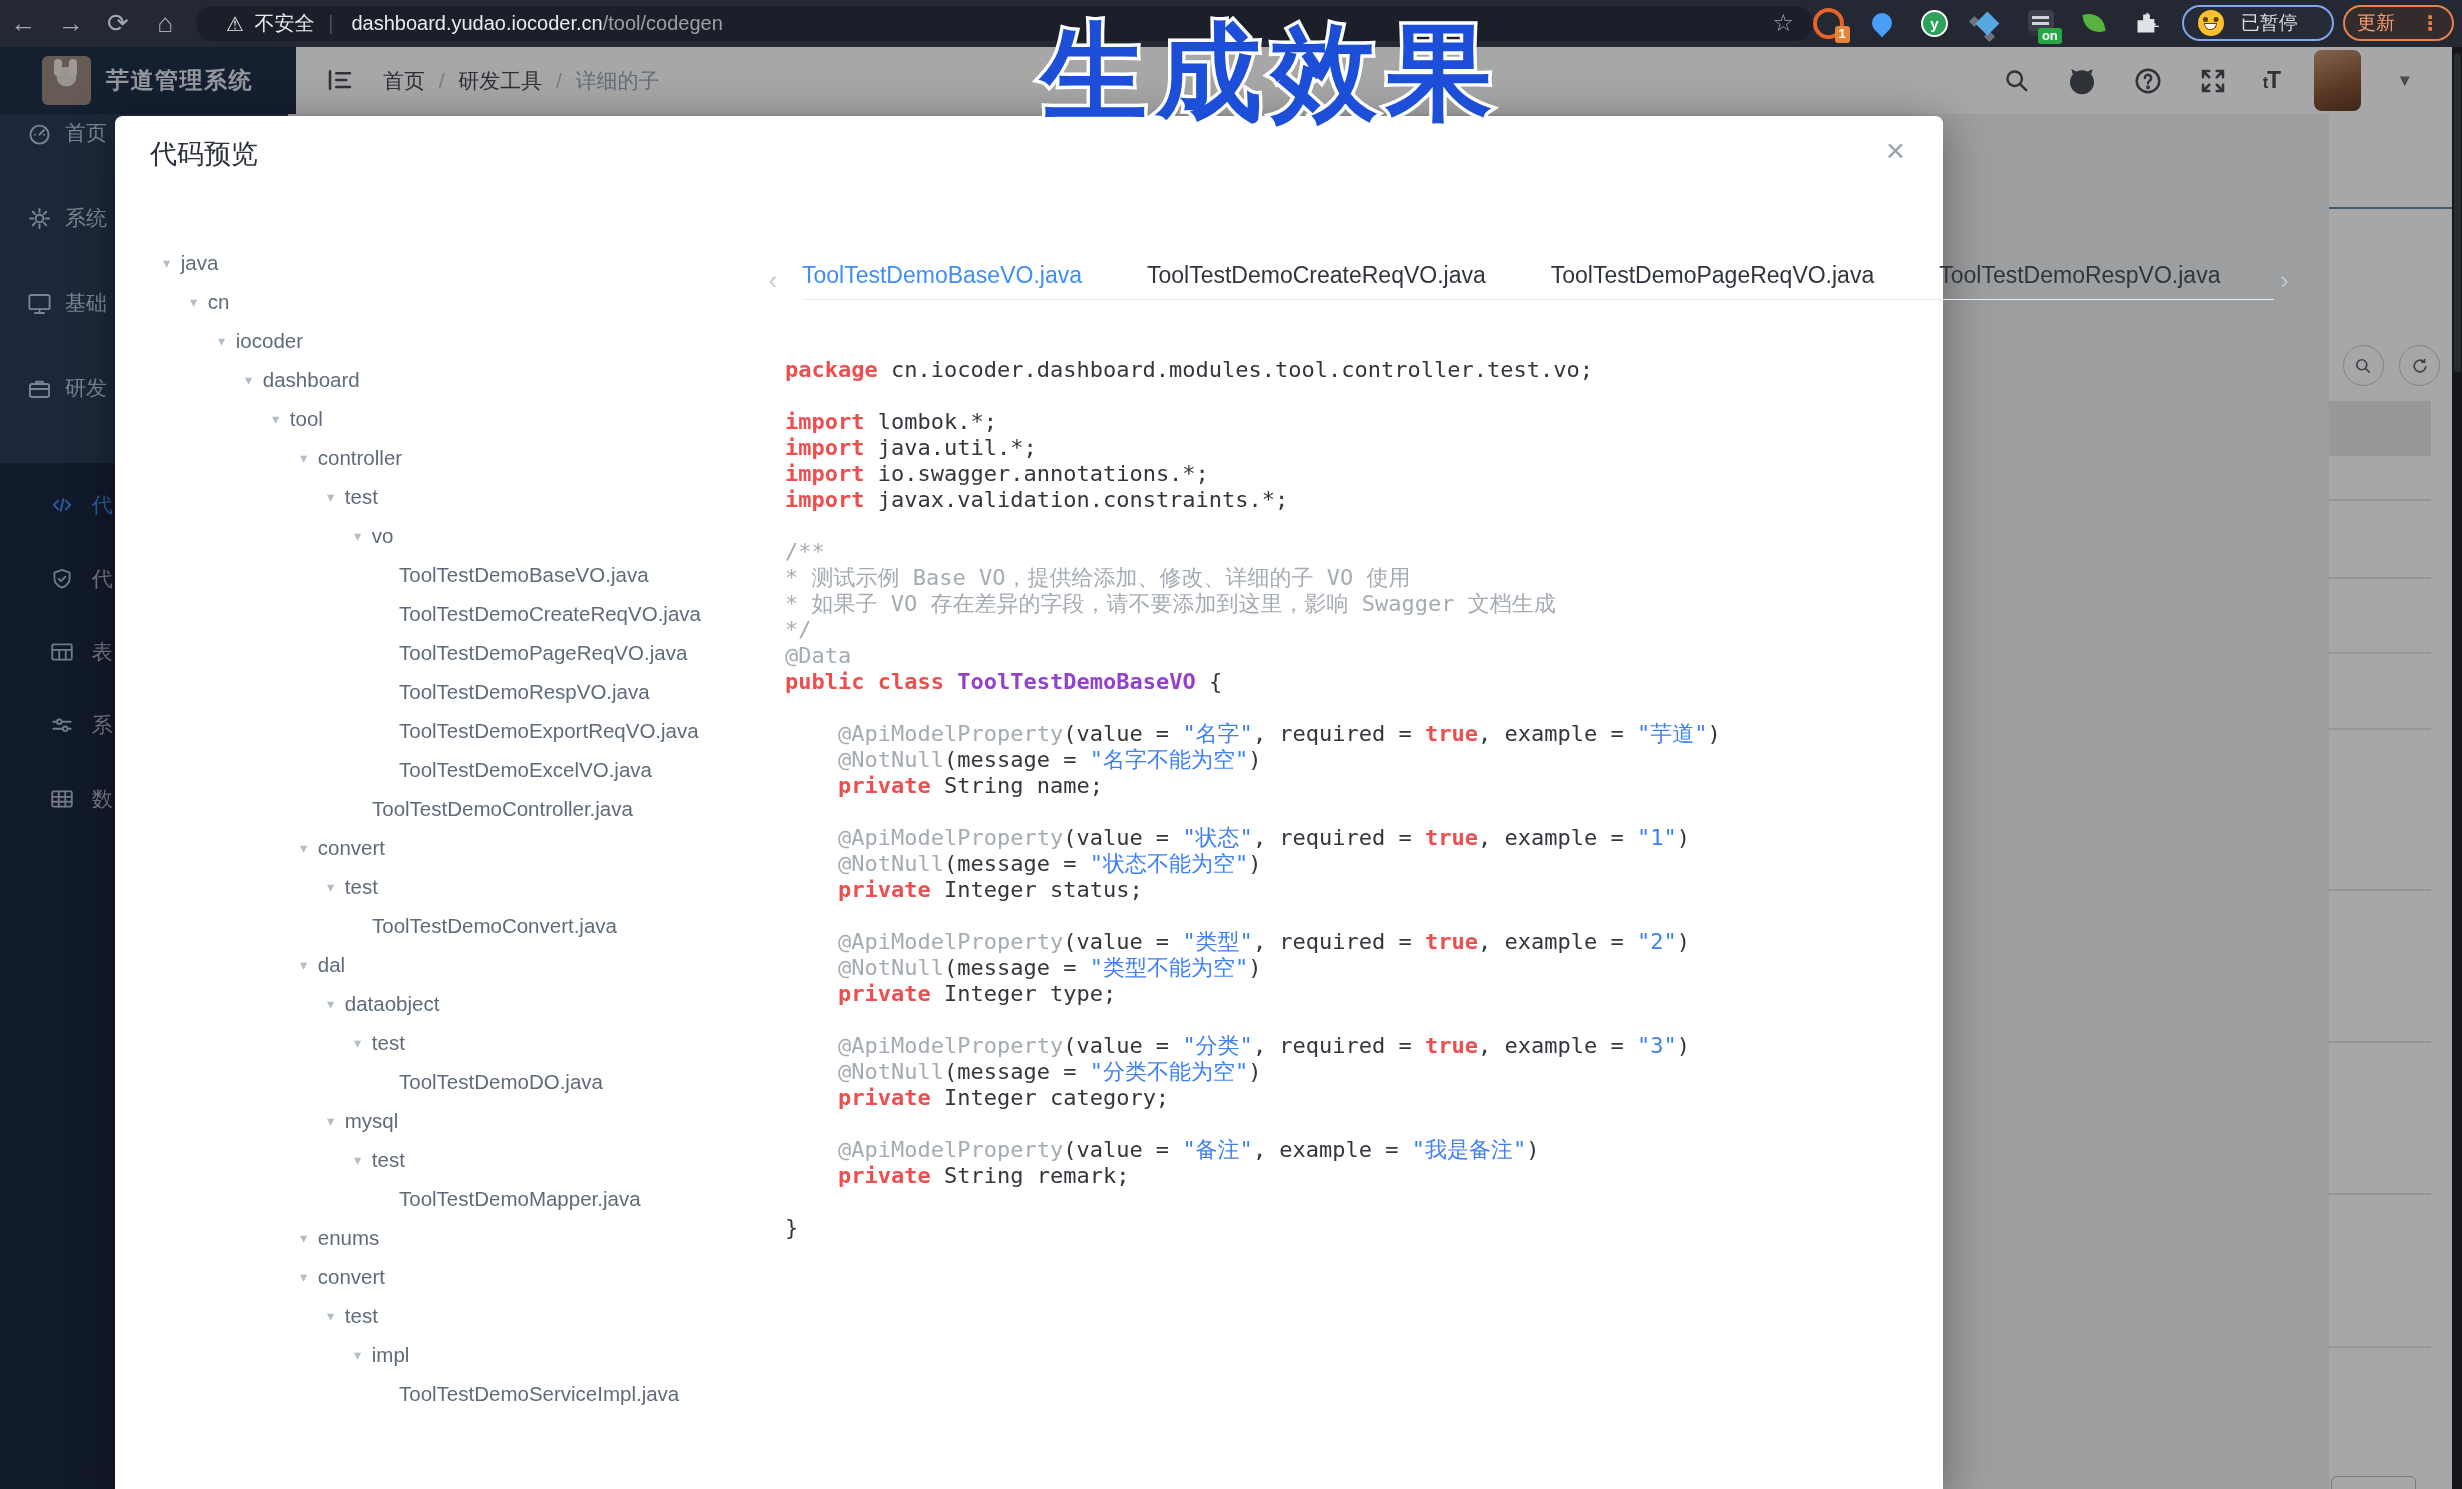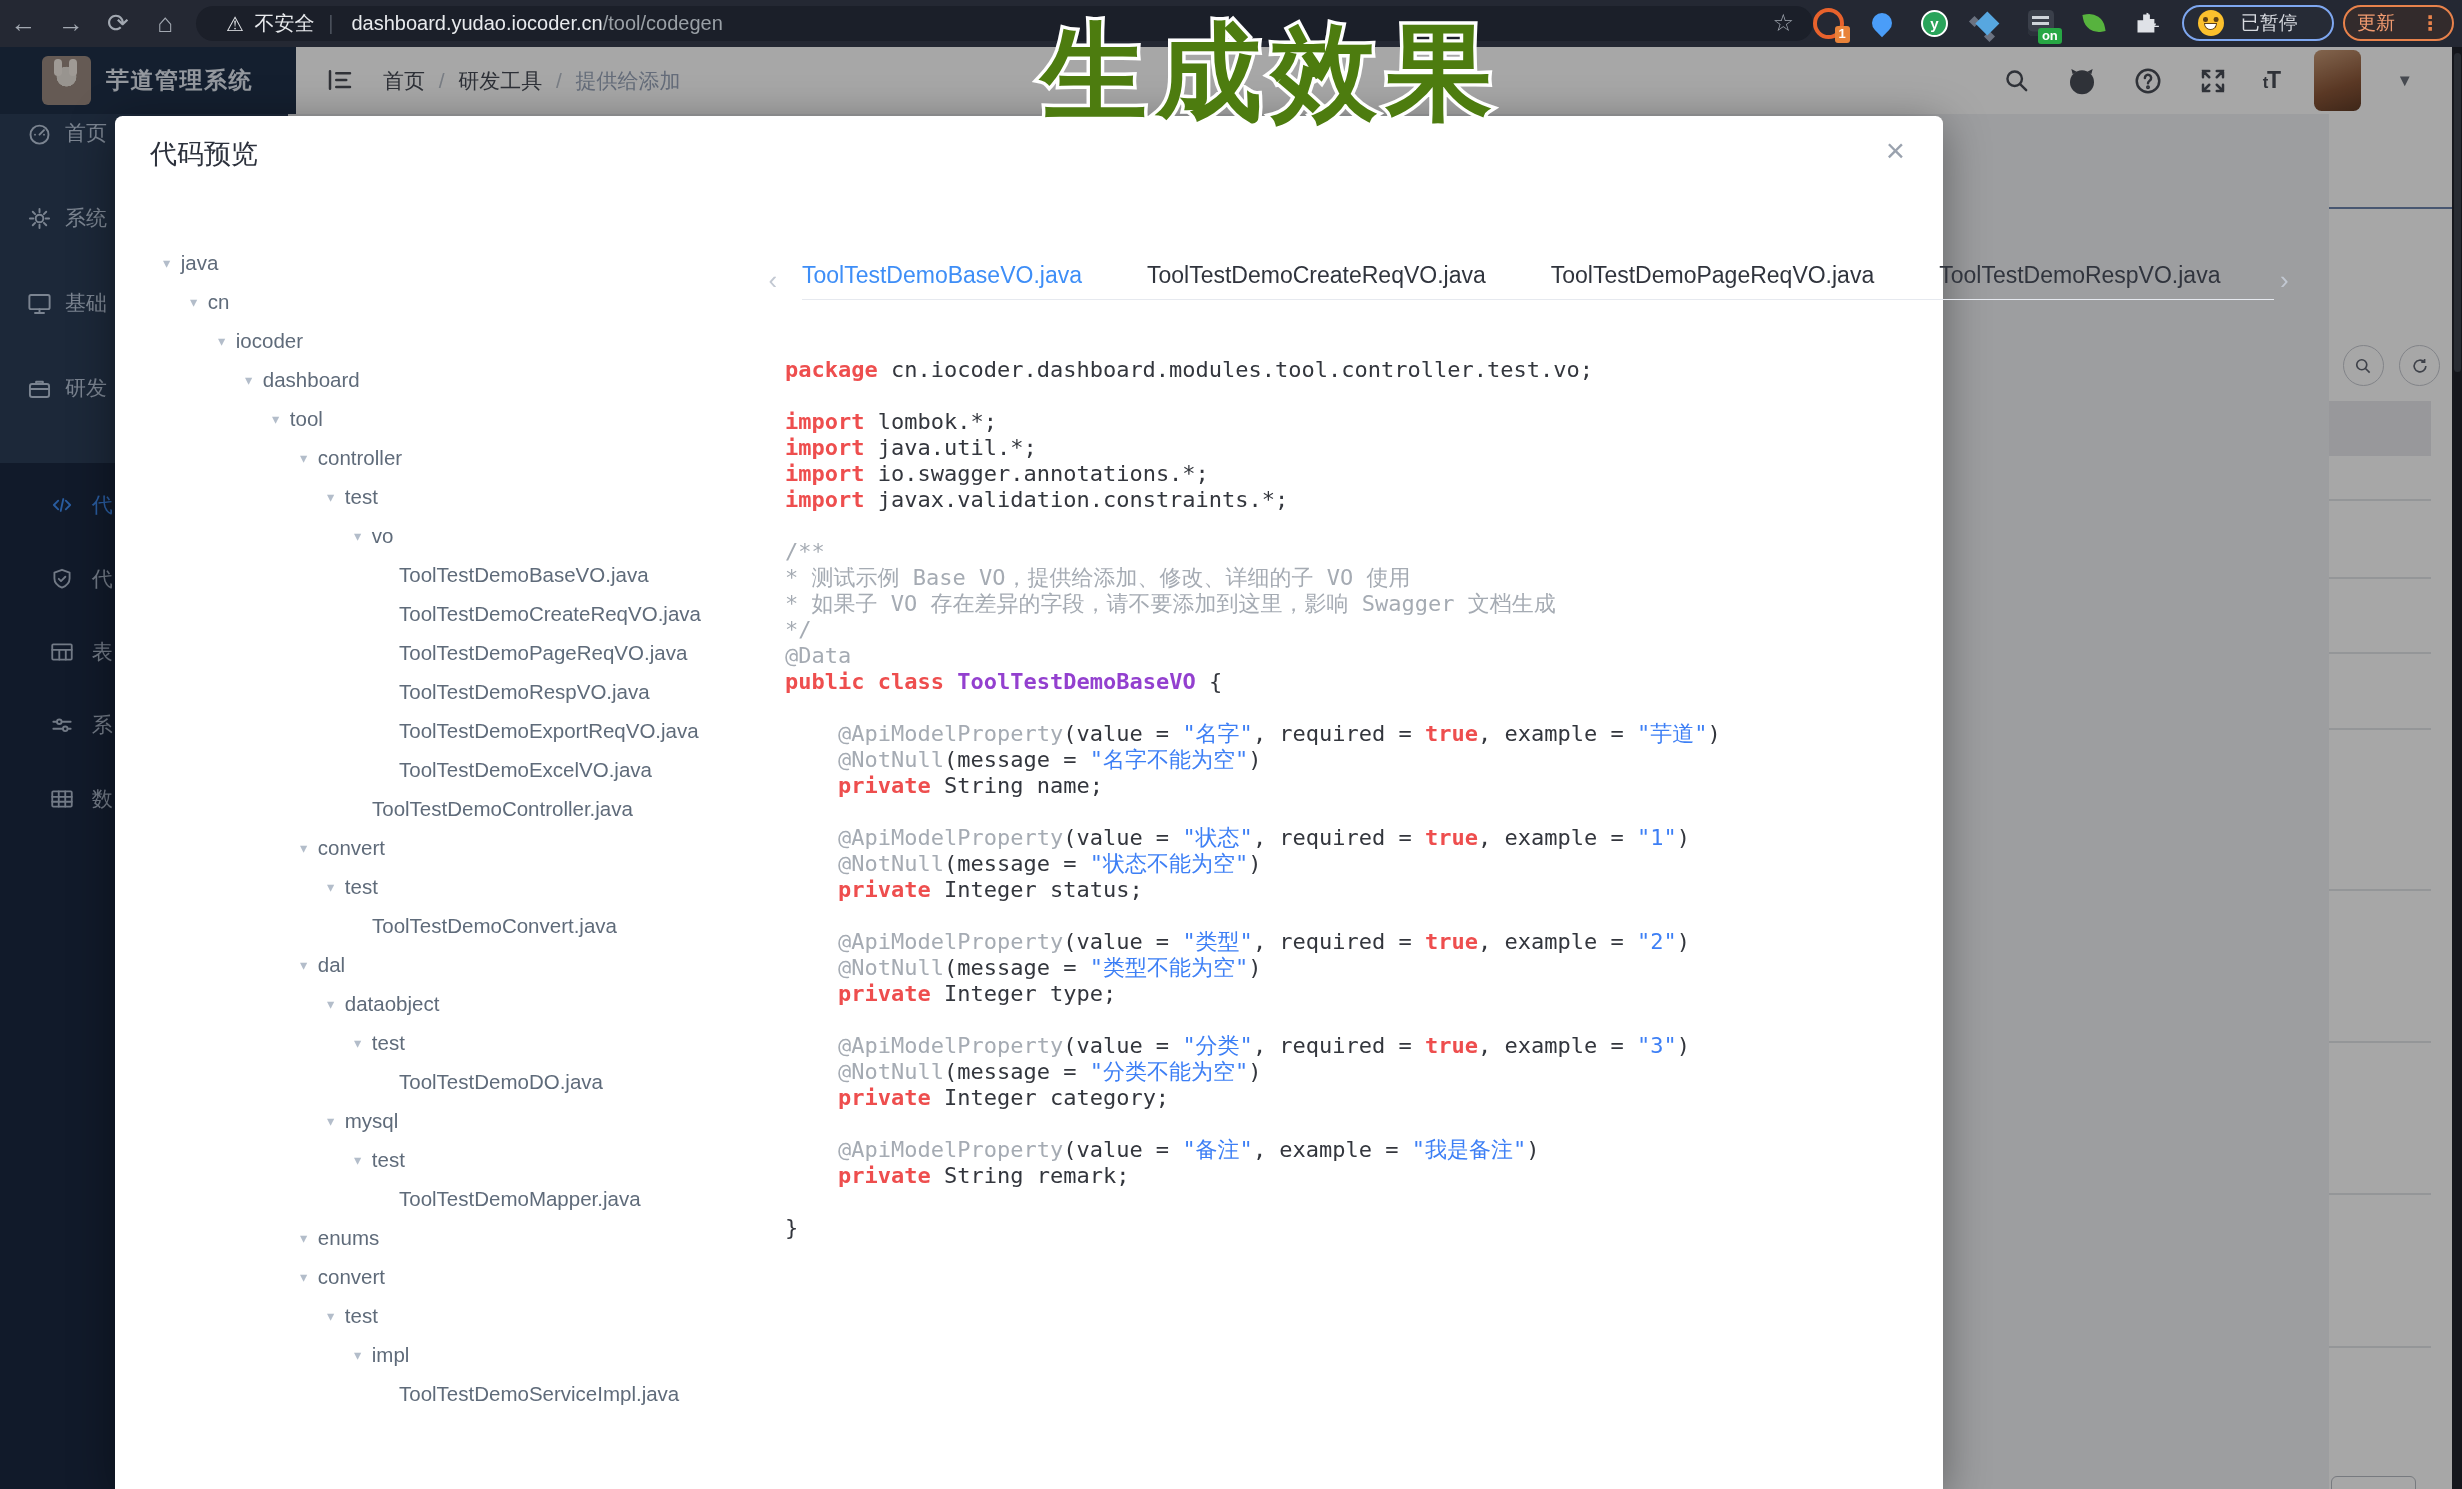--- a/index.html
+++ b/index.html
@@ -100,21 +100,21 @@
     font-size:22px;line-height:26px;white-space:pre;color:#33363d;}
   .ln{height:26px;}
   .tk-k{color:#ee4e4e;font-weight:bold;}
   .tk-s{color:#3d7ff5;}
   .tk-cl{color:#9340cf;font-weight:bold;}
   .tk-an{color:#a5abb3;}
   .tk-cm{color:#a5abb3;}
   .tk-p{color:#33363d;}
   
   #annotation{position:absolute;left:1041px;top:13.7px;z-index:90;font-size:106px;font-weight:bold;letter-spacing:9px;
-    color:#4d7c0f;-webkit-text-stroke:6.8px #ffffff;paint-order:stroke fill;
+    color:#1d4ed8;-webkit-text-stroke:6.8px #ffffff;paint-order:stroke fill;
     text-shadow:0 0 1.5px #fff;pointer-events:none;line-height:1.1;}
 </style>
 </head>
 <body>
 
 <div id="browser-bar">
   <div class="nav-ic" style="left:4.6px">←</div>
   <div class="nav-ic" style="left:52px">→</div>
   <div class="nav-ic" style="left:99px">⟳</div>
   <div class="nav-ic" style="left:146px">⌂</div>
@@ -241,21 +241,21 @@
 
   <div id="app-header">
     <svg id="hamburger" viewBox="0 0 24 24" style="stroke:#4a4d55;fill:none;stroke-width:2;stroke-linecap:round">
       <path d="M4 5v14M9 6.5h11M9 12h8M9 17.5h11"></path>
     </svg>
     <div id="breadcrumb">
         <span>首页</span>
         <span class="bsep">/</span>
         <span>研发工具</span>
         <span class="bsep">/</span>
-        <span class="current">提供给添加</span>
+        <span class="current">详细的子</span>
       </div>
     <div id="header-icons">
       <svg width="29" height="29" viewBox="0 0 24 24">
           <circle cx="10.5" cy="10.5" r="6"></circle>
           <path d="M15 15l5 5"></path>
         </svg>
       <svg width="32" height="32" viewBox="0 0 24 24" style="fill:#494d56;stroke:none">
           <circle cx="12" cy="13" r="9"></circle>
           <path d="M5 7l-1-4 4 2zM19 7l1-4-4 2z"></path>
         </svg>

